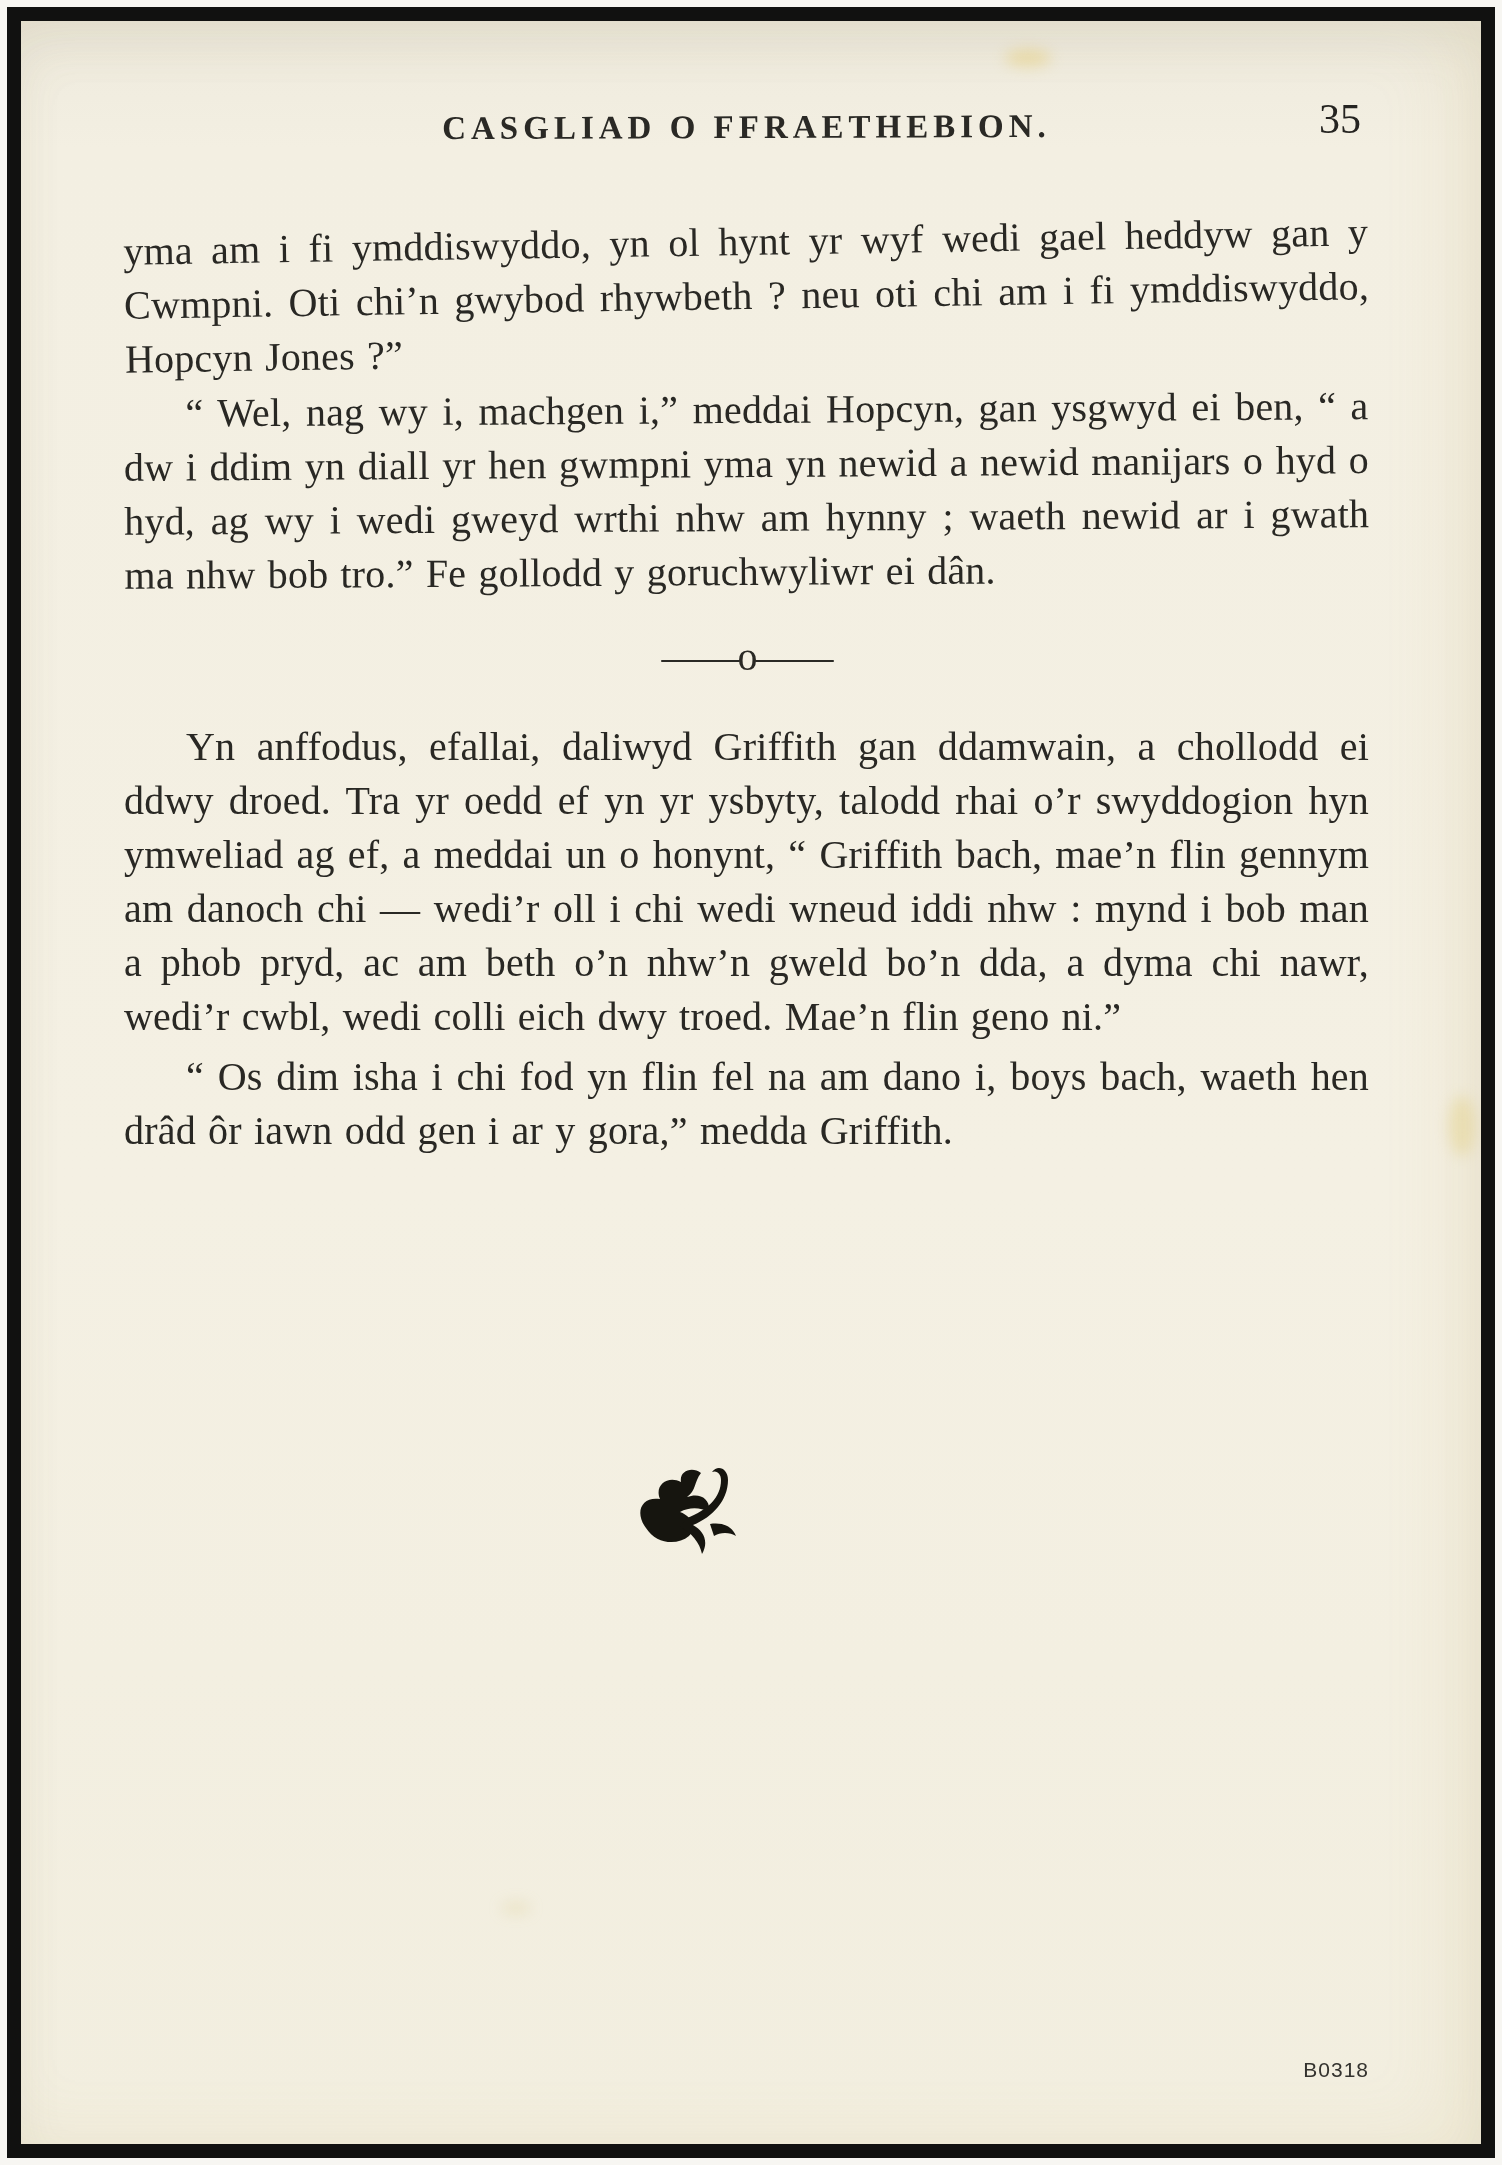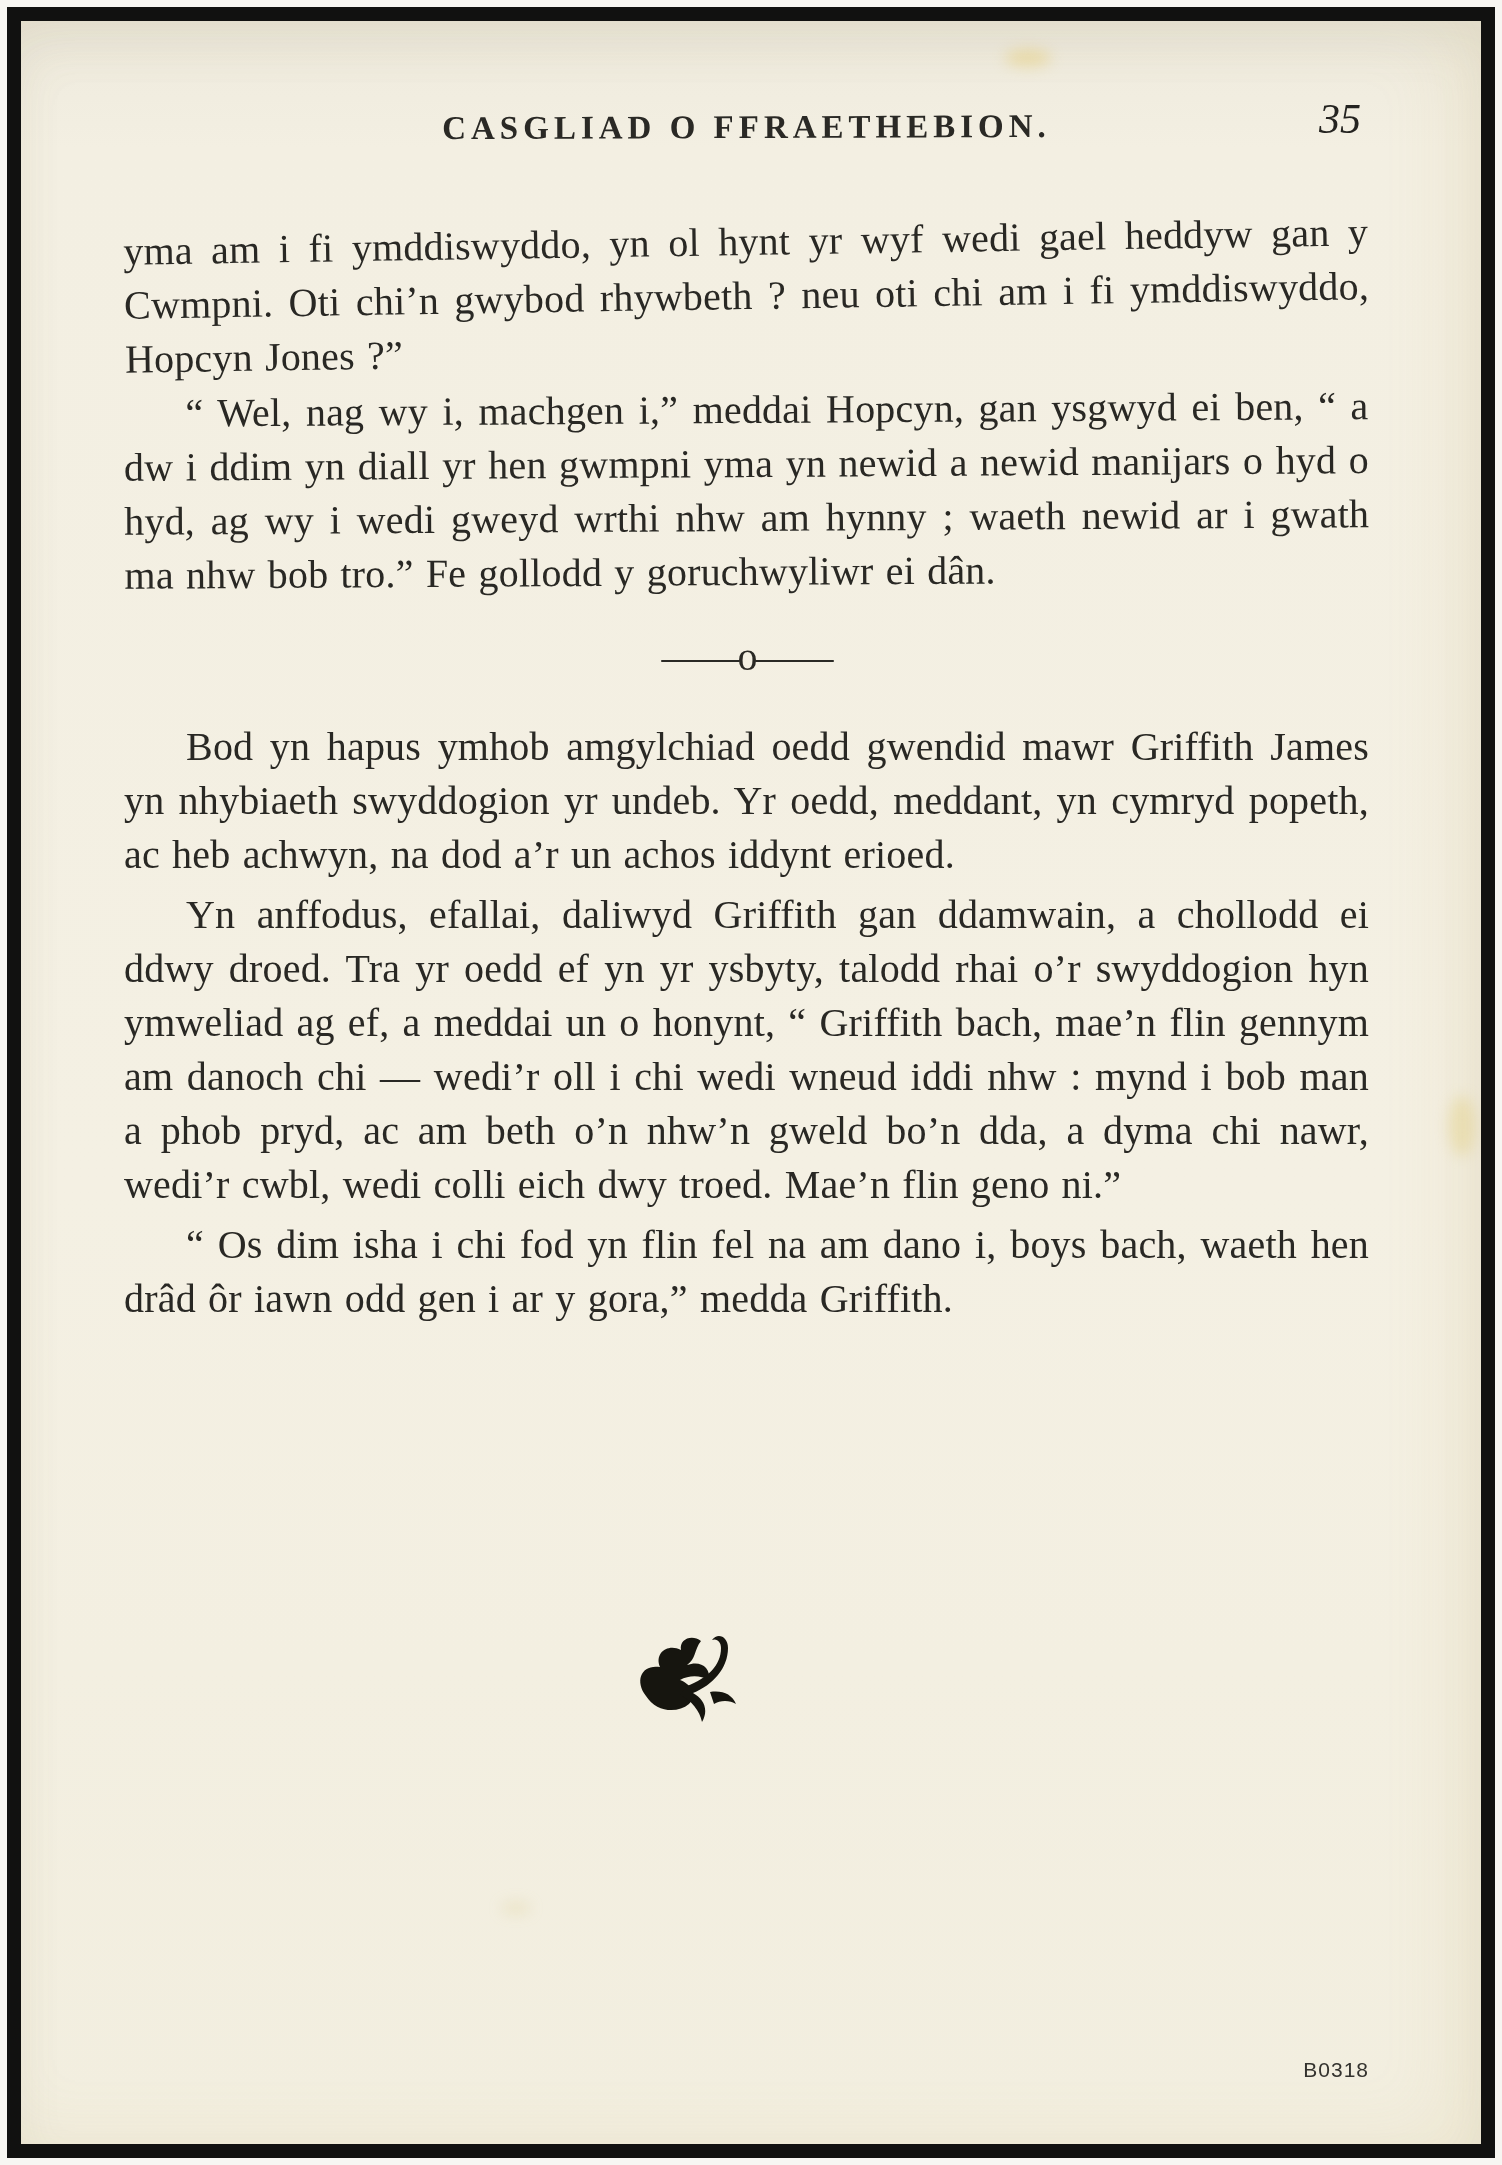--- a/index.html
+++ b/index.html
@@ -48,21 +48,20 @@
     letter-spacing: 5px;
     color: #2a2925;
     transform: rotate(-0.2deg);
   }
   .page-number {
     position: absolute;
     right: 8px;
     top: -14px;
     font-size: 42px;
     color: #242320;
-    font-style: italic;
   }
   .para {
     margin: 0;
     font-size: 40px;
     line-height: 54px;
     text-align: justify;
     letter-spacing: 0.2px;
     word-spacing: 2px;
     color: #292824;
   }
@@ -128,21 +127,20 @@
         <h1 class="running-title">CASGLIAD O FFRAETHEBION.</h1>
         <span class="page-number">35</span>
       </header>
 
       <p class="para tilt-strong">yma am i fi ymddiswyddo, yn ol hynt yr wyf wedi gael heddyw gan y Cwmpni.  Oti chi’n gwybod rhywbeth ? neu oti chi am i fi ymddiswyddo, Hopcyn Jones ?”</p>
 
       <p class="para indent tilt-soft">“ Wel, nag wy i, machgen i,” meddai Hopcyn, gan ysgwyd ei ben, “ a dw i ddim yn diall yr hen gwmpni yma yn newid a newid manijars o hyd o hyd, ag wy i wedi gweyd wrthi nhw am hynny ; waeth newid ar i gwath ma nhw bob tro.”   Fe gollodd y goruchwyliwr ei dân.</p>
 
       <div class="divider">——o——</div>
 
-      <p class="para indent">Bod yn hapus ymhob amgylchiad oedd gwendid mawr Griffith James yn nhybiaeth swyddogion yr undeb.  Yr oedd, meddant, yn cymryd popeth, ac heb achwyn, na dod a’r un achos iddynt erioed.</p>
 
       <p class="para indent">Yn anffodus, efallai, daliwyd Griffith gan ddamwain, a chollodd ei ddwy droed.  Tra yr oedd ef yn yr ysbyty, talodd rhai o’r swyddogion hyn ymweliad ag ef, a meddai un o honynt, “ Griffith bach, mae’n flin gennym am danoch chi — wedi’r oll i chi wedi wneud iddi nhw : mynd i bob man a phob pryd, ac am beth o’n nhw’n gweld bo’n dda, a dyma chi nawr, wedi’r cwbl, wedi colli eich dwy troed.  Mae’n flin geno ni.”</p>
 
       <p class="para indent">“ Os dim isha i chi fod yn flin fel na am dano i, boys bach, waeth hen drâd ôr iawn odd gen i ar y gora,” medda Griffith.</p>
 
       <div class="ornament">
         <svg width="150" height="96" viewBox="0 0 150 96" aria-hidden="true">
           <g fill="#16150f">
             <path d="M22,62 C10,46 18,30 36,33 C30,19 44,9 57,16 C55,5 68,0 77,7
                      C70,16 72,25 63,31 C76,26 87,33 85,46 C76,41 65,41 56,46

